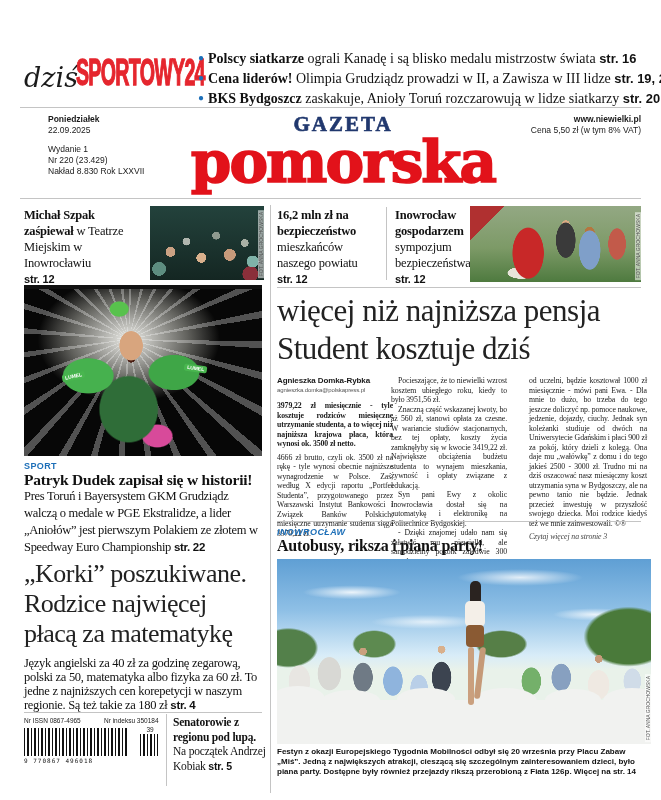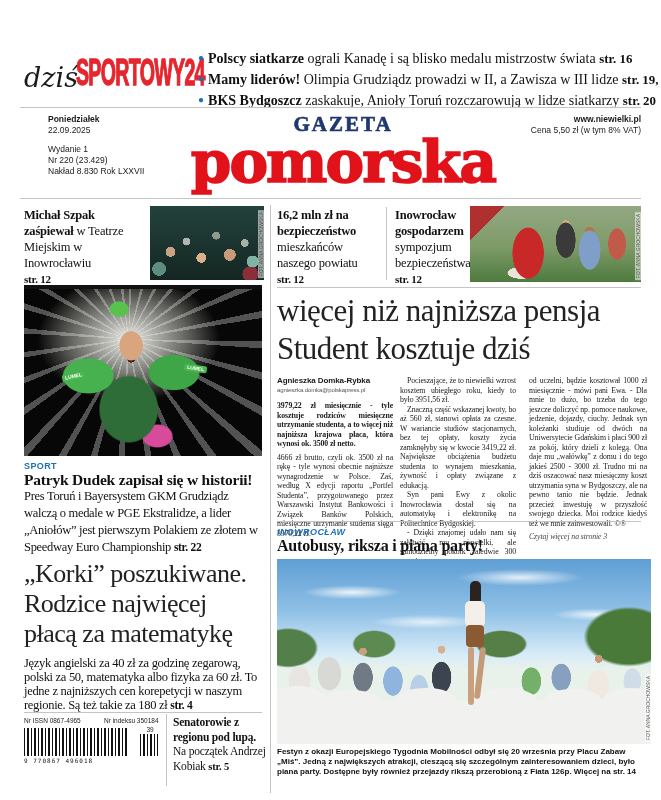--- a/index.html
+++ b/index.html
@@ -3,21 +3,21 @@
 <meta charset="utf-8">
 <style>
   html,body{margin:0;padding:0;background:#fff;}
   #page{position:relative;width:661px;height:800px;background:#fff;overflow:hidden;
         font-family:"Liberation Serif",serif;color:#111;}
   .abs{position:absolute;}
   .sans{font-family:"Liberation Sans",sans-serif;margin-left:24px;}
   .b{font-weight:bold;}
   .hr{position:absolute;border-top:1px solid #c4c4c4;height:0;}
   .vr{position:absolute;border-left:1px solid #c4c4c4;width:0;}
-  .pg{font-family:Liberation Serif, serif;font-weight:bold;font-size:0.92em;}
+  .pg{font-family:Liberation Sans, sans-serif;font-weight:bold;font-size:0.92em;}
   .label-blue{font-family:"Liberation Sans",sans-serif;font-weight:bold;color:#1d6fb8;
               font-size:9px;letter-spacing:.4px;}
   
   .dzis{font-family:"DejaVu Serif",serif;font-style:italic;font-size:27px;color:#1a1a1a;}
   .sport24{font-family:"Liberation Sans",sans-serif;font-weight:bold;font-size:28px;
            color:#e5262e;-webkit-text-stroke:1px #e5262e;letter-spacing:-1px;
            transform:scale(.70,1.32);transform-origin:left top;white-space:nowrap;}
   .tb-item{font-size:14px;line-height:19px;white-space:nowrap;}
   .dot{color:#1d6fb8;font-size:10px;vertical-align:2px;margin-right:4px;}
   
@@ -123,21 +123,21 @@
 </style>
 </head>
 <body>
 
 <div id="page">
 
   <div class="abs dzis" style="left:24px;top:62px;">dziś</div>
   <div class="abs sport24" style="left:76px;top:52px;">SPORTOWY24</div>
   <div class="abs" style="left:198px;top:48px;width:445px;">
     <div class="tb-item"><span class="dot">●</span><span class="b">Polscy siatkarze</span><span> ograli Kanadę i są blisko medalu mistrzostw świata </span><span class="pg">str. 16</span></div>
-    <div class="tb-item"><span class="dot">●</span><span class="b">Mamy liderów!</span><span> Olimpia Grudziądz prowadzi w II, a Zawisza w III lidze </span><span class="pg">str. 19, 20</span></div>
+    <div class="tb-item"><span class="dot">●</span><span class="b">Cena liderów!</span><span> Olimpia Grudziądz prowadzi w II, a Zawisza w III lidze </span><span class="pg">str. 19, 20</span></div>
     <div class="tb-item"><span class="dot">●</span><span class="b">BKS Bydgoszcz</span><span> zaskakuje, Anioły Toruń rozczarowują w lidze siatkarzy </span><span class="pg">str. 20</span></div>
   </div>
   <div class="hr" style="left:20px;top:107px;width:621px;"></div>
 
   <div class="abs mh-small sans" style="left:24px;top:114px;">
     <div class="b">Poniedziałek</div>
     <div>22.09.2025</div>
     <div style="height:8px;"></div>
     <div>Wydanie 1</div>
     <div>Nr 220 (23.429)</div>
@@ -210,21 +210,21 @@
     <div>więcej niż najniższa pensja</div>
     <div>Student kosztuje dziś</div>
   </div>
 
   <div class="col" style="left:277px;top:376px;">
     <div class="byline">Agnieszka Domka-Rybka</div>
     <div class="email" style="margin-bottom:6px;">agnieszka.domka@polskapress.pl</div>
     <p class="lead">3979,22 zł miesięcznie - tyle kosztuje rodziców miesięczne utrzymanie studenta, a to więcej niż najniższa krajowa płaca, która wynosi ok. 3500 zł netto.</p>
     <p>4666 zł brutto, czyli ok. 3500 zł na rękę - tyle wynosi obecnie najniższe wynagrodzenie w Polsce. Zaś, według X edycji raportu „Portfel Studenta”, przygotowanego przez Warszawski Instytut Bankowości i Związek Banków Polskich, miesięczne utrzymanie studenta sięga 3979,22 zł.</p>
   </div>
-  <div class="col" style="left:400px;top:376px;">
+  <div class="col" style="left:391px;top:376px;">
     <p class="ind">Pocieszające, że to niewielki wzrost kosztem ubiegłego roku, kiedy to było 3951,56 zł.</p>
     <p class="ind">Znaczną część wskazanej kwoty, bo aż 560 zł, stanowi opłata za czesne. W wariancie studiów stacjonarnych, bez tej opłaty, koszty życia zamknęłyby się w kwocie 3419,22 zł. Największe obciążenia budżetu studenta to wynajem mieszkania, żywność i opłaty związane z edukacją.</p>
     <p class="ind">Syn pani Ewy z okolic Inowrocławia dostał się na automatykę i elektronikę na Politechnice Bydgoskiej.</p>
     <p class="ind">- Dzięki znajomej udało nam się załatwić mu niewielki, ale samodzielny pokoik zaledwie 300 metrów</p>
   </div>
   <div class="col" style="left:529px;top:376px;width:118px;">
     <p>od uczelni, będzie kosztował 1000 zł miesięcznie - mówi pani Ewa. - Dla mnie to dużo, bo trzeba do tego jeszcze doliczyć np. pomoce naukowe, jedzenie, dojazdy, ciuchy. Jednak syn koleżanki studiuje od dwóch na Uniwersytecie Gdańskim i płaci 900 zł za pokój, który dzieli z kolegą. Ona daje mu „wałówkę” z domu i do tego jakieś 2500 - 3000 zł. Trudno mi na dziś oszacować nasz miesięczny koszt utrzymania syna w Bydgoszczy, ale na pewno tanio nie będzie. Jednak przecież inwestuję w przyszłość swojego dziecka. Moi rodzice kiedyś też we mnie zainwestowali. ©®</p>
     <p class="more">Czytaj więcej na stronie 3</p>
   </div>
 

